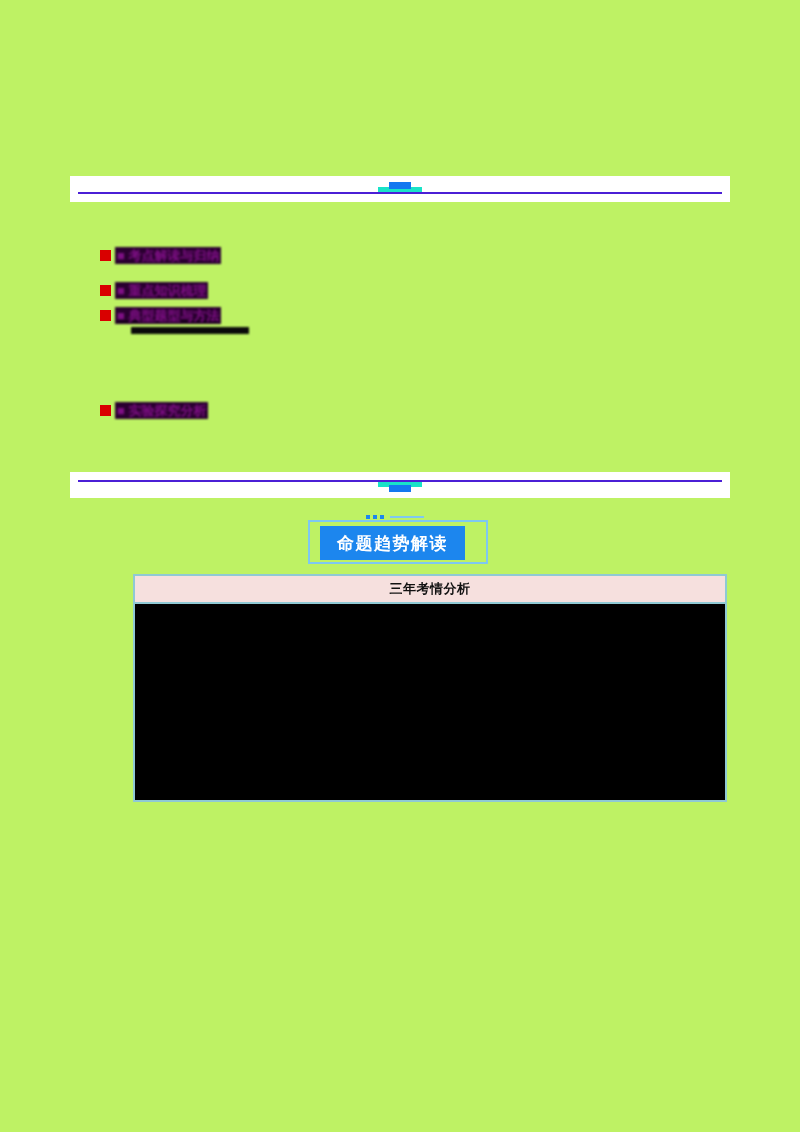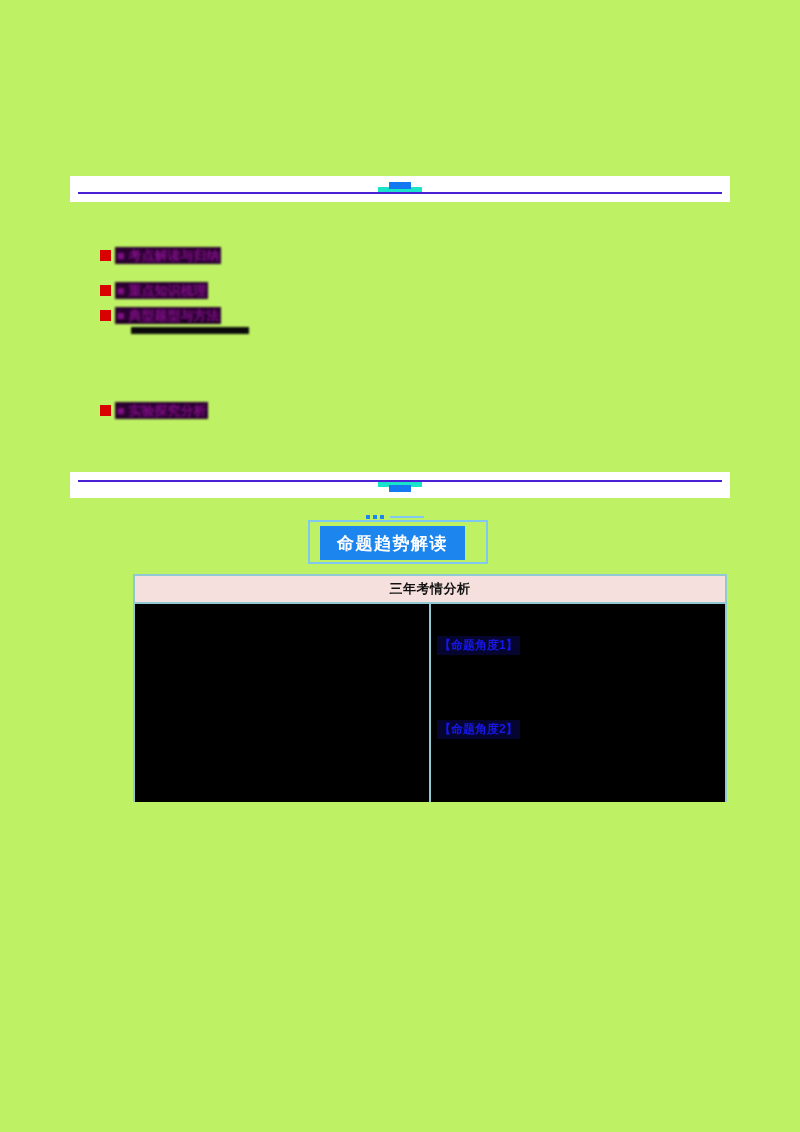--- a/index.html
+++ b/index.html
@@ -274,23 +274,16 @@
     <div class="badge-frame"></div>
     <div class="badge-core">
       <span>命题趋势解读</span>
     </div>
   </div>
 
   <div class="exam-table">
     <div class="exam-head">
       <div class="cell">三年考情分析</div>
     </div>
-    <div class="exam-body">
-      <div class="cell left"></div>
-      <div class="cell right">
-        <span class="cell-tag" style="left:6px; top:32px;">【命题角度1】</span>
-        <span class="cell-tag" style="left:6px; top:116px;">【命题角度2】</span>
-      </div>
-    </div>
   </div>
 
 
 </div>
 
 </body></html>

